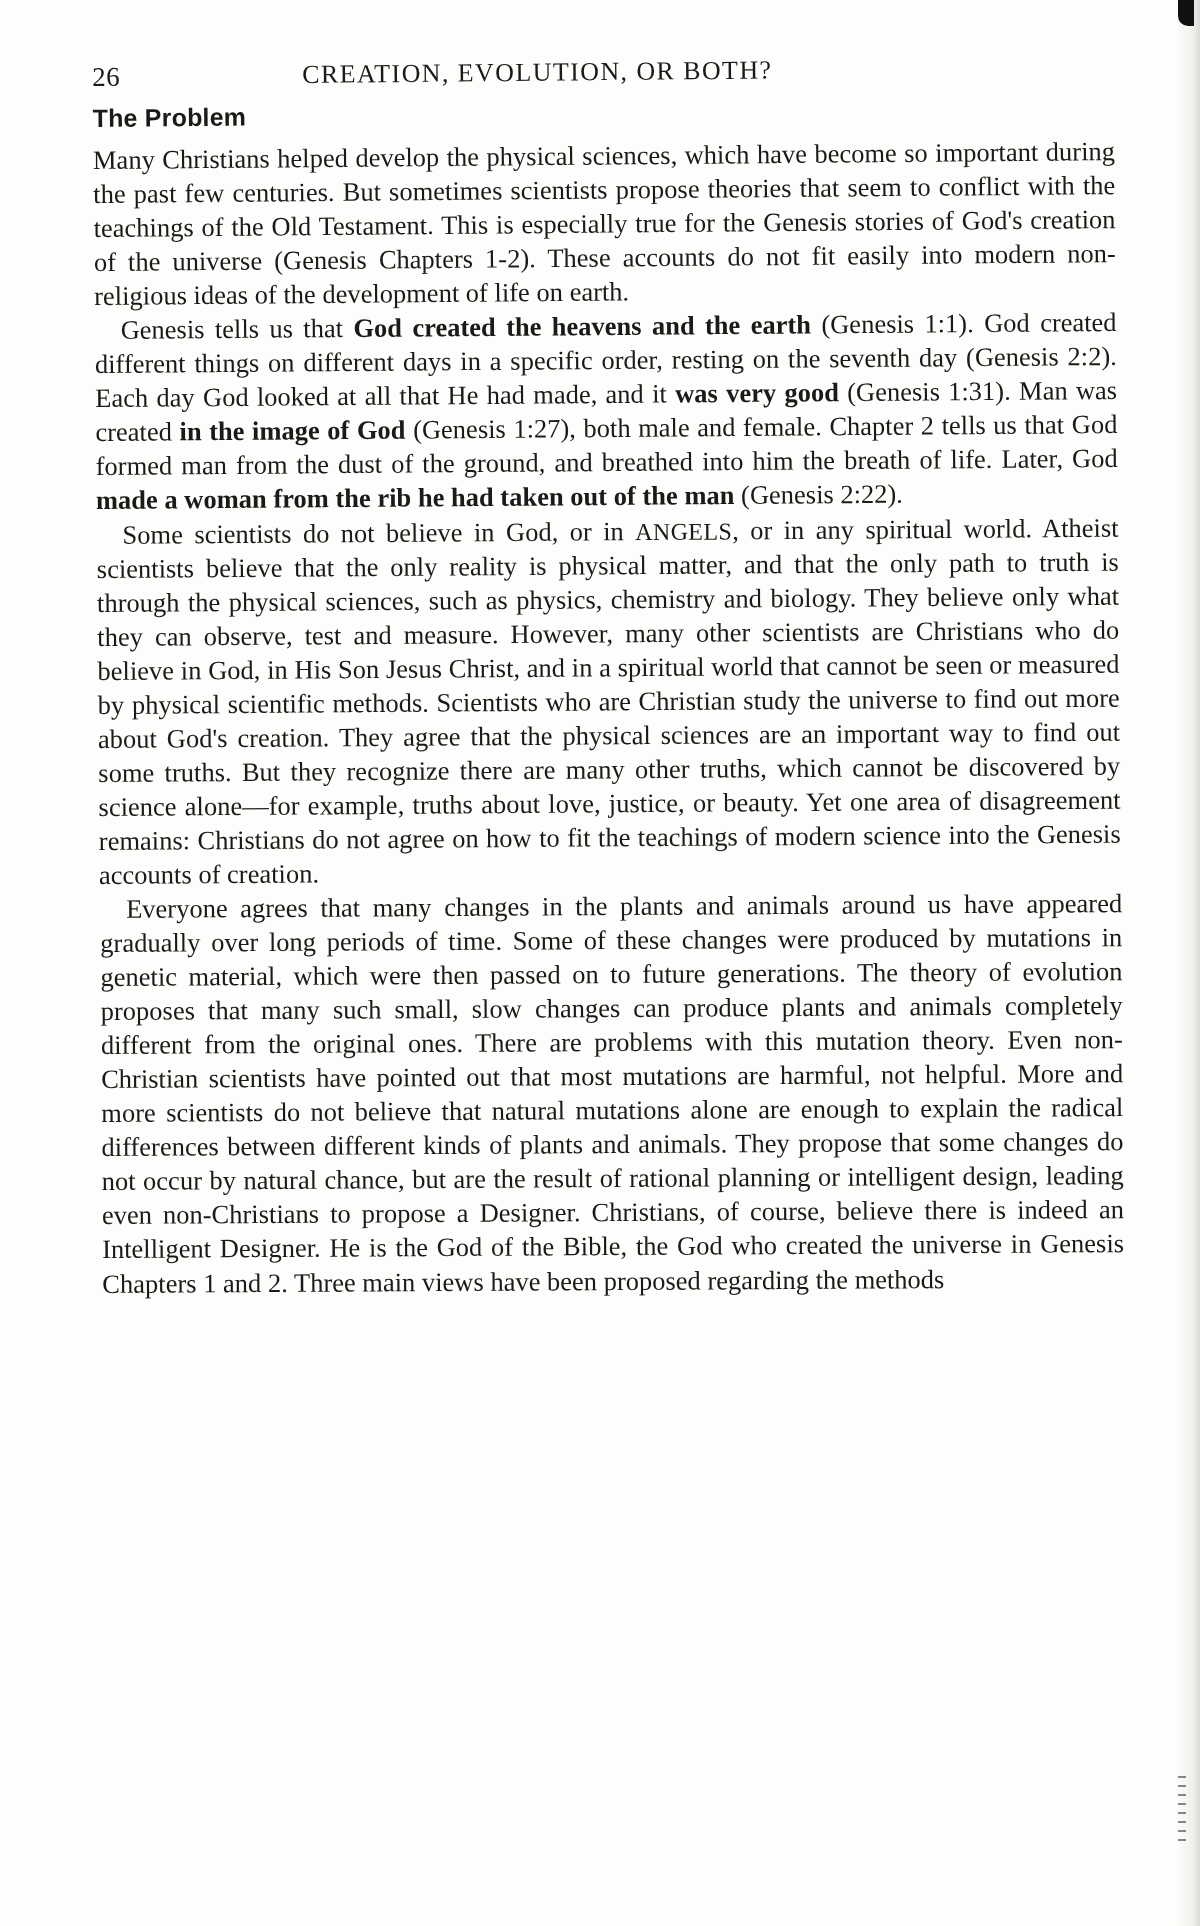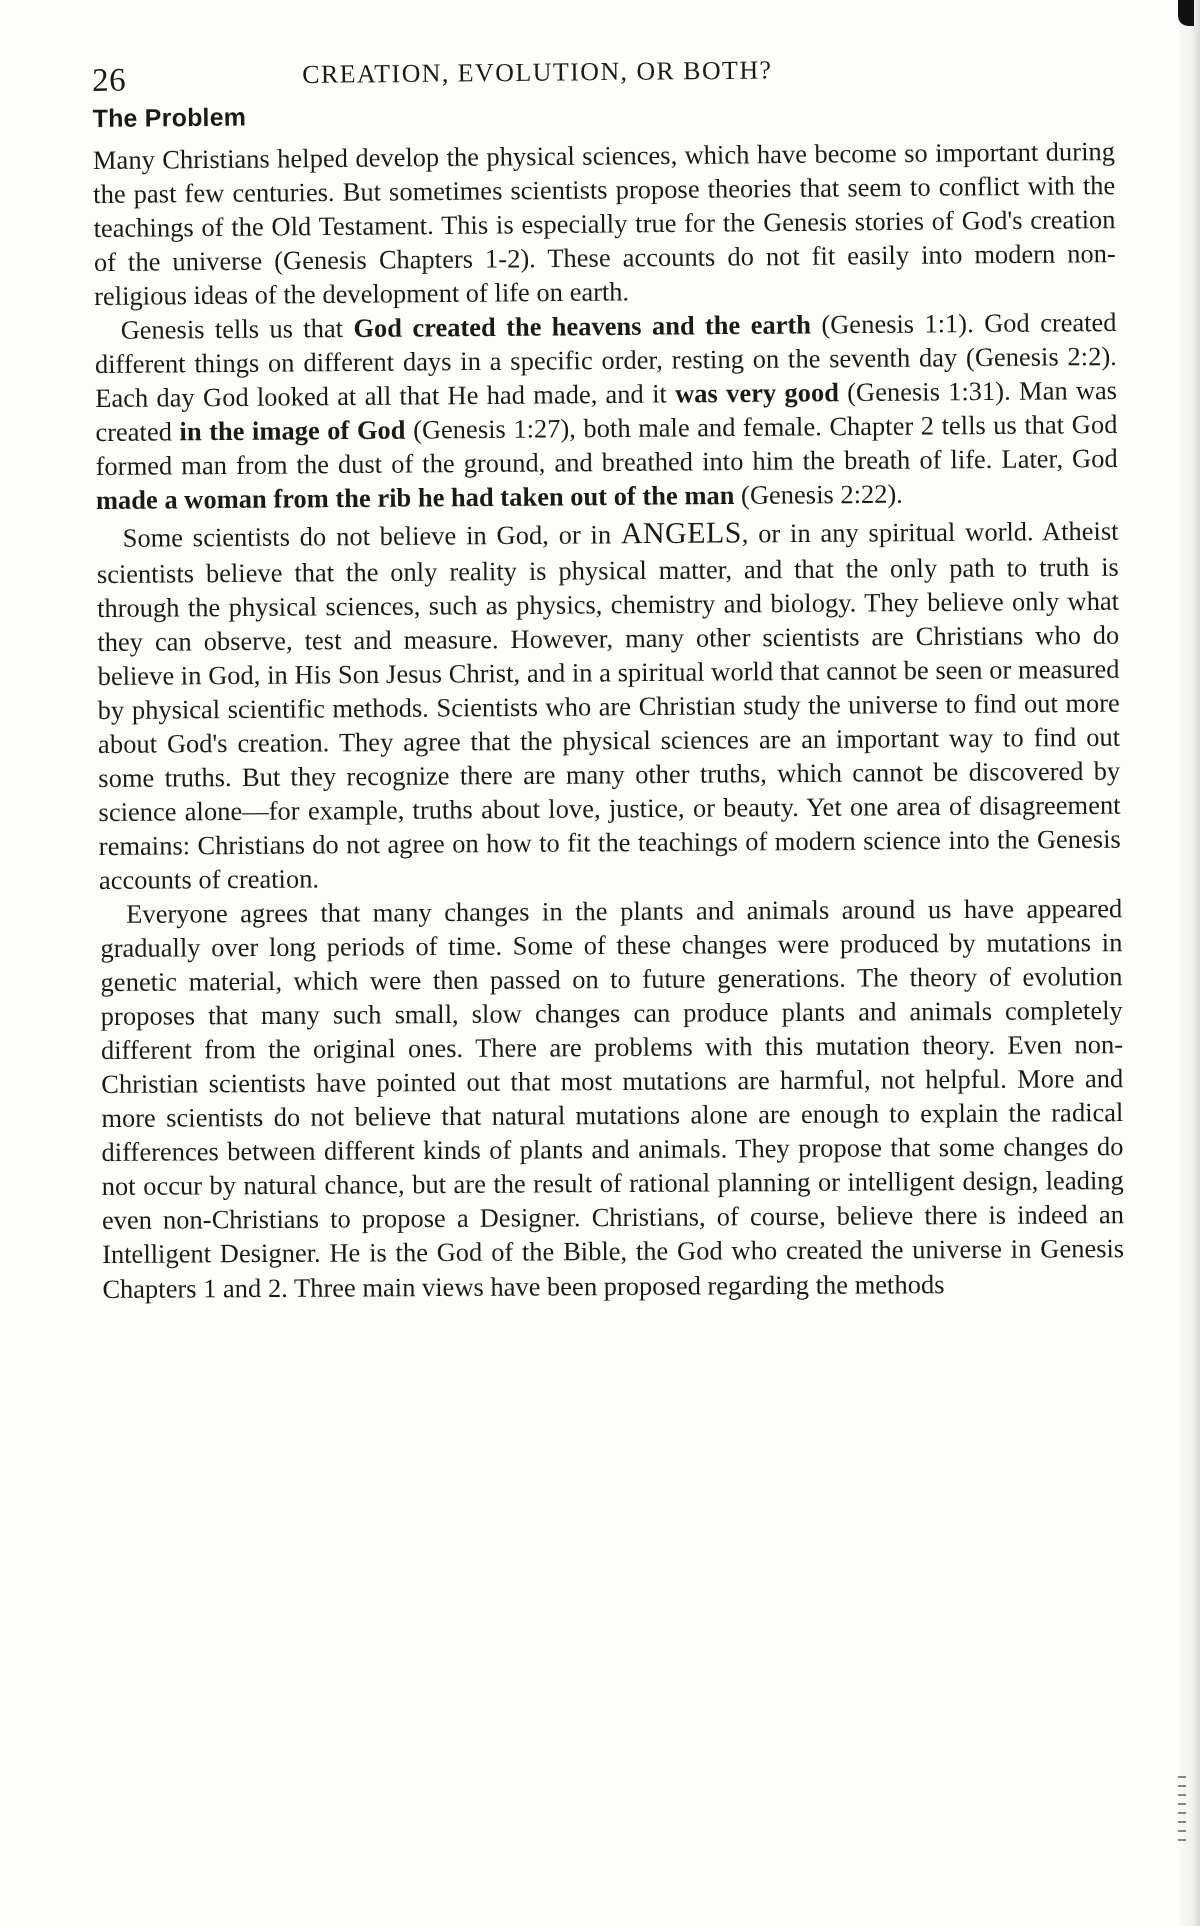--- a/index.html
+++ b/index.html
@@ -66,21 +66,21 @@
 
   .running-head {
     position: relative;
     height: 40px;
     margin-bottom: 6px;
   }
   .folio {
     position: absolute;
     left: 0;
     top: 6px;
-    font-size: 33px;
+    font-size: 27px;
     letter-spacing: 0.5px;
   }
   .book-title {
     position: absolute;
     left: 210px;
     top: 6px;
     font-size: 26px;
     letter-spacing: 1.4px;
   }
 
@@ -99,21 +99,21 @@
     text-align: justify;
     text-justify: inter-word;
     hyphens: none;
   }
   p.body + p.body { margin-top: 0; }
   p.indent { text-indent: 26px; }
 
   b { font-weight: bold; }
   .sc {
     font-variant: small-caps;
-    font-size: 30px;
+    font-size: 24px;
     letter-spacing: 0.4px;
   }
 
   
   .blk1 { transform: rotate(0.05deg); transform-origin: left top; }
   .blk2 { transform: rotate(0.10deg); transform-origin: left top; }
   .blk3 { transform: rotate(0.14deg); transform-origin: left top; }
   .blk4 { transform: rotate(0.22deg); transform-origin: left top; }
 </style>
 </head>

